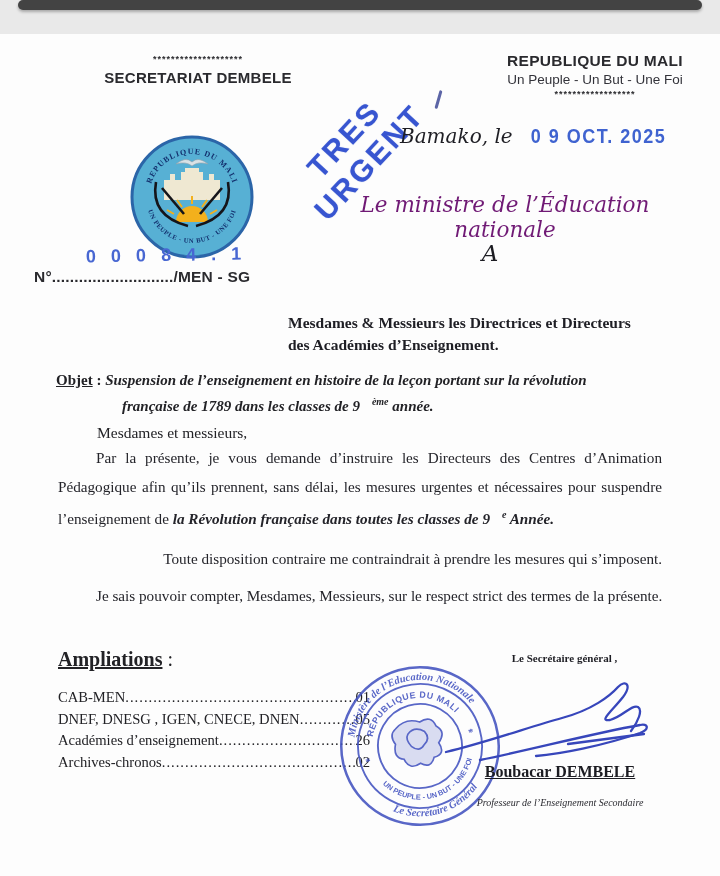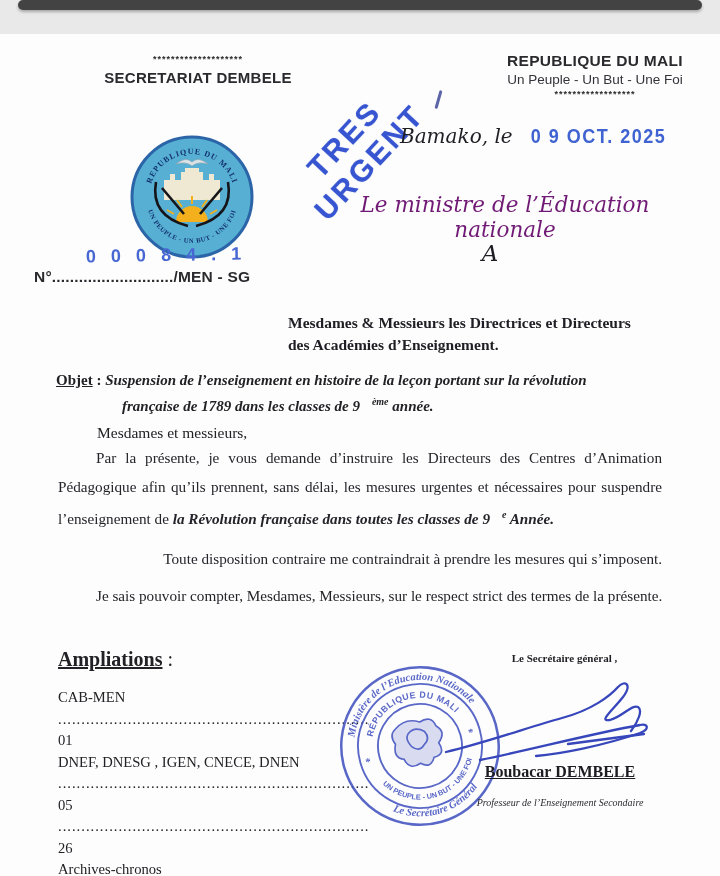--- a/index.html
+++ b/index.html
@@ -50,21 +50,21 @@
   .salutation{top:424px;left:97px;font-size:15.5px;}
   .para{left:58px;width:604px;font-size:15.2px;line-height:28.5px;text-align:justify;text-indent:38px;color:#24242a;}
   .p1{top:444px;}
   .p2{top:545px;text-align:right;}
   .p3{top:582px;text-align:left;width:630px;}
   .bold-it{font-weight:bold;font-style:italic;}
   
   .ampliations{top:648px;left:58px;width:312px;font-size:14.6px;}
   .amp-title{font-size:20px;margin-bottom:16px;}
   .amp-title .t{font-weight:bold;text-decoration:underline;}
-  .amp-item{display:flex;line-height:21.5px;flex-direction:column;}
+  .amp-item{display:flex;line-height:21.5px;}
   .amp-label{white-space:nowrap;}
   .amp-leader{flex:1;overflow:hidden;white-space:nowrap;letter-spacing:1px;}
   .amp-leader::after{content:"..................................................................................";}
   .amp-value{white-space:nowrap;}
   
   .sig-head{top:648px;left:452px;width:225px;text-align:center;font-size:15px;line-height:21px;color:#1e1e24;}
   .sig-head .b{font-weight:bold;font-size:11px;}
   .sig-svg{top:676px;left:440px;}
   .sig-name{top:763px;left:440px;width:240px;text-align:center;}
   .sig-name .n{font-weight:bold;font-size:16px;text-decoration:underline;color:#1c1c22;}
@@ -168,20 +168,21 @@
     <span class="amp-label">CAB-MEN</span>
     <span class="amp-leader"></span>
     <span class="amp-value">01</span>
   </div>
   <div class="amp-item">
     <span class="amp-label">DNEF, DNESG , IGEN, CNECE, DNEN</span>
     <span class="amp-leader"></span>
     <span class="amp-value">05</span>
   </div>
   <div class="amp-item">
+    <span class="amp-label">Académies d’enseignement</span>
     <span class="amp-leader"></span>
     <span class="amp-value">26</span>
   </div>
   <div class="amp-item">
     <span class="amp-label">Archives-chronos</span>
     <span class="amp-leader"></span>
     <span class="amp-value">02</span>
   </div>
 </div>
 

